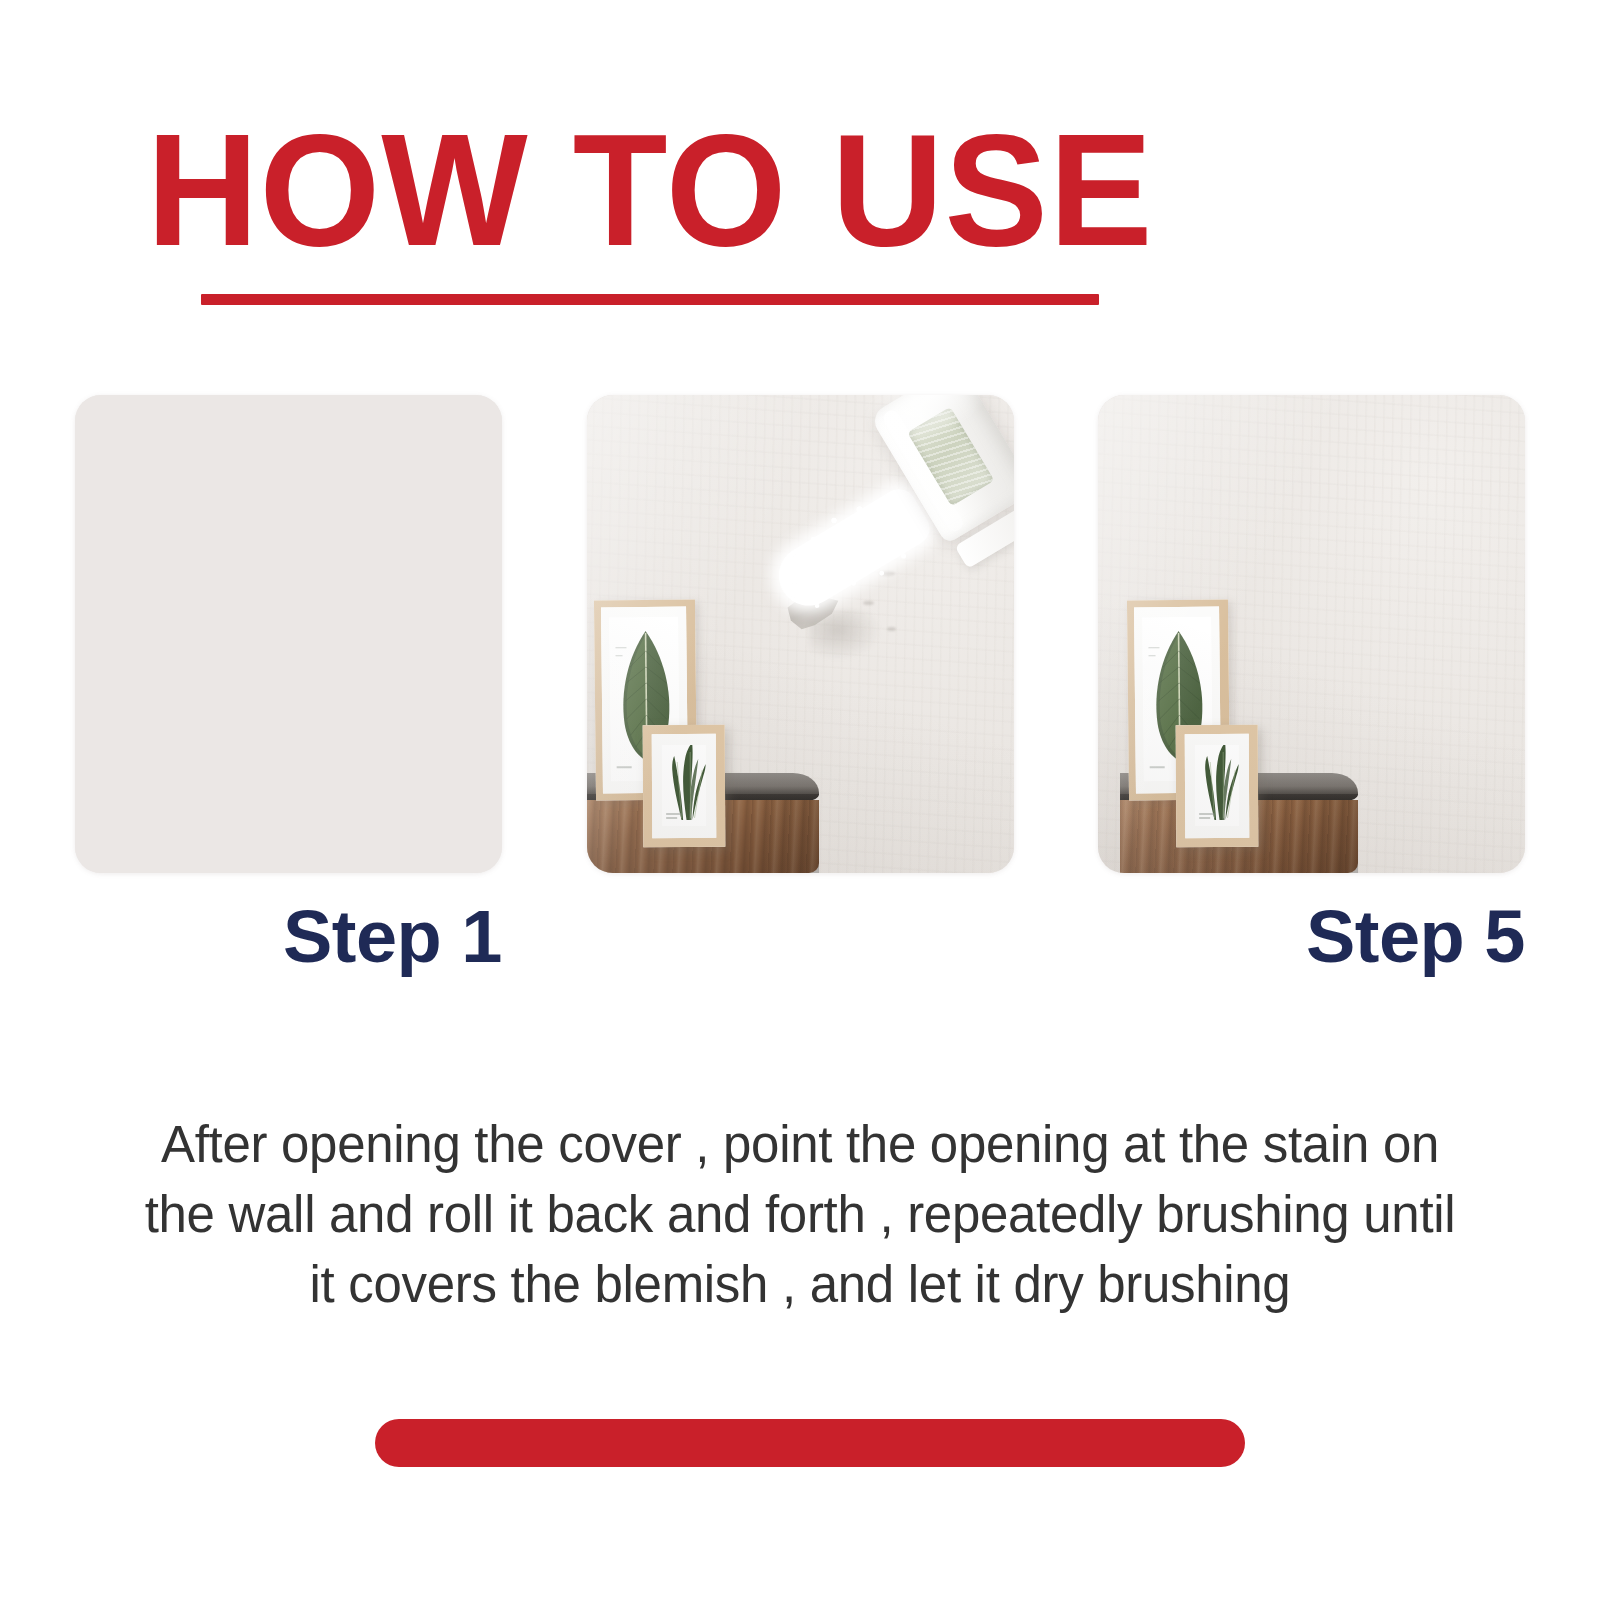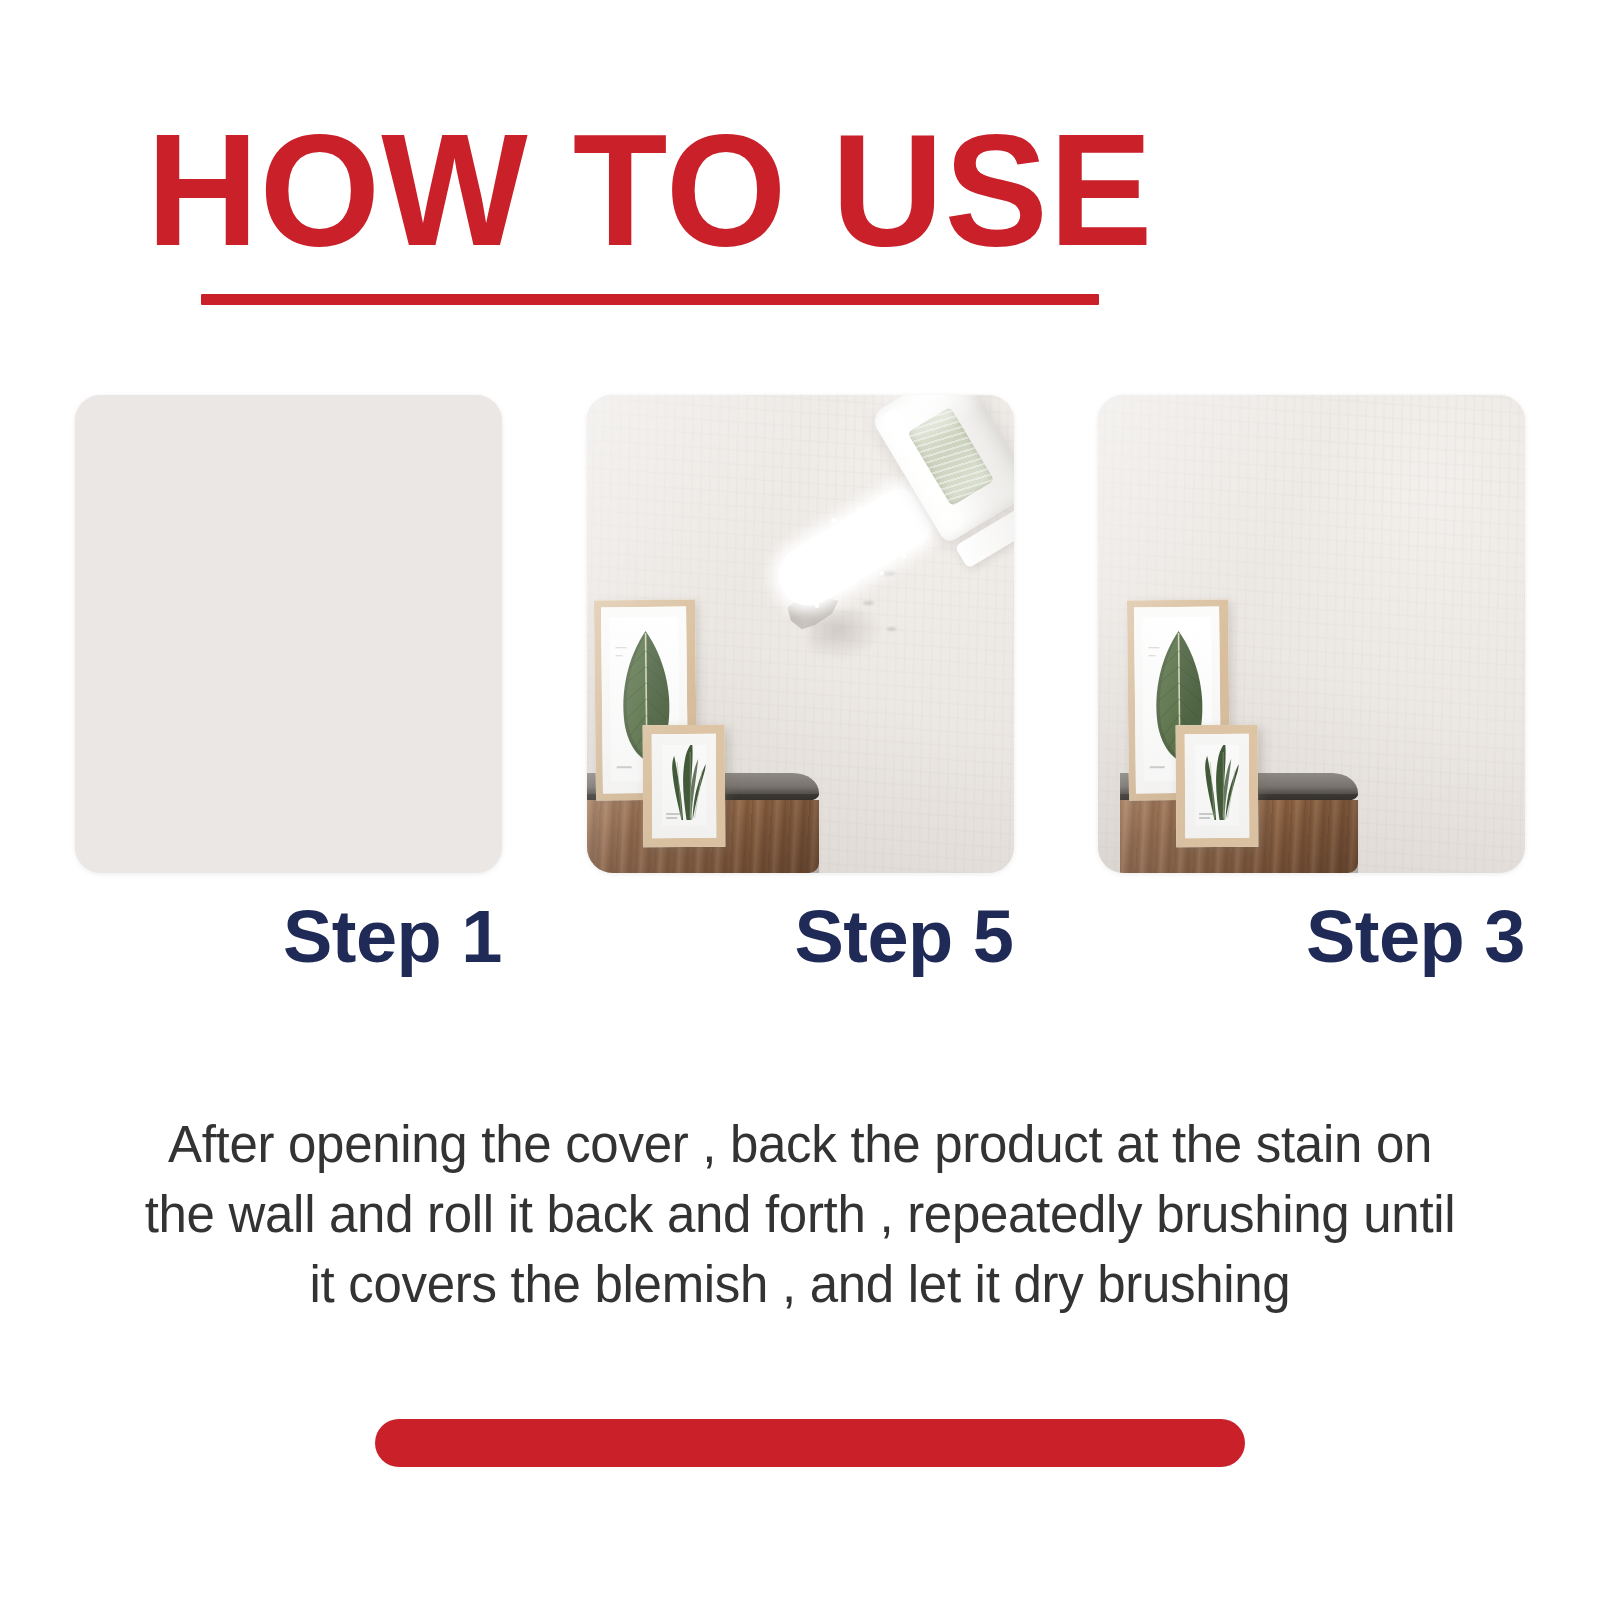--- a/index.html
+++ b/index.html
@@ -530,22 +530,21 @@
 
       <div class="light"></div>
     </div>
   </div>
 
 </div>
 
 <div class="labels-row">
   <div class="step-label">Step 1</div>
   <div class="step-label">Step 5</div>
-  <div class="step-label">Step 3</div>
 </div>
 
 <div class="description">
-  <p>After opening the cover , back the product at the stain on</p>
+  <p>After opening the cover , point the opening at the stain on</p>
   <p>the wall and roll it back and forth , repeatedly brushing until</p>
   <p>it covers the blemish , and let it dry brushing</p>
 </div>
 
 <div class="bottom-bar"></div>
 
 </body></html>

